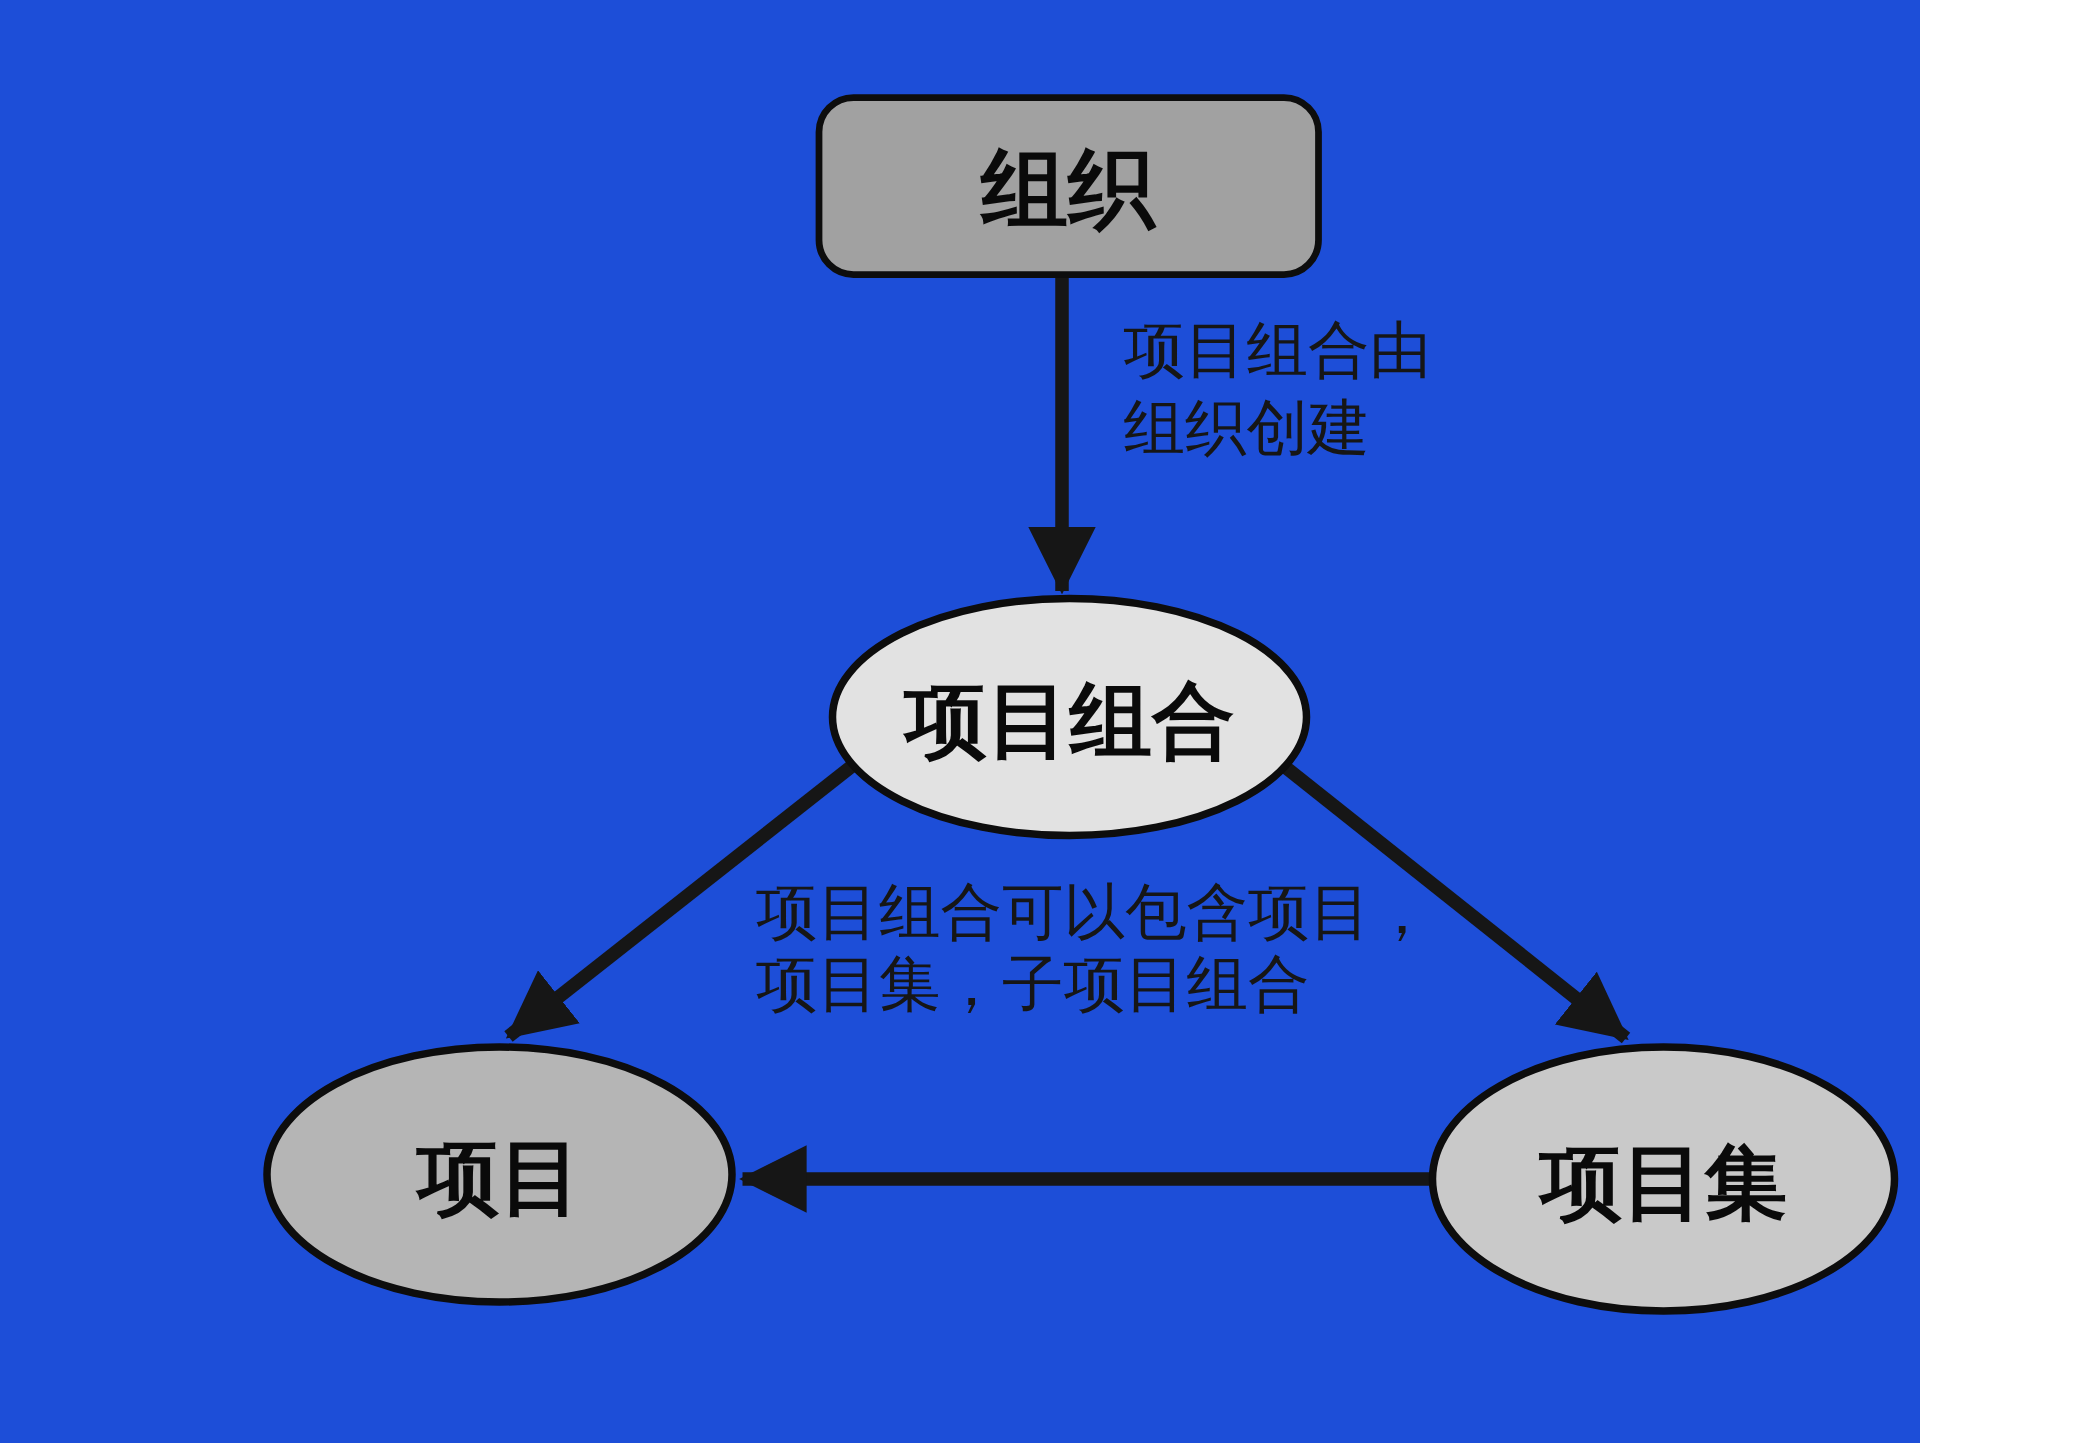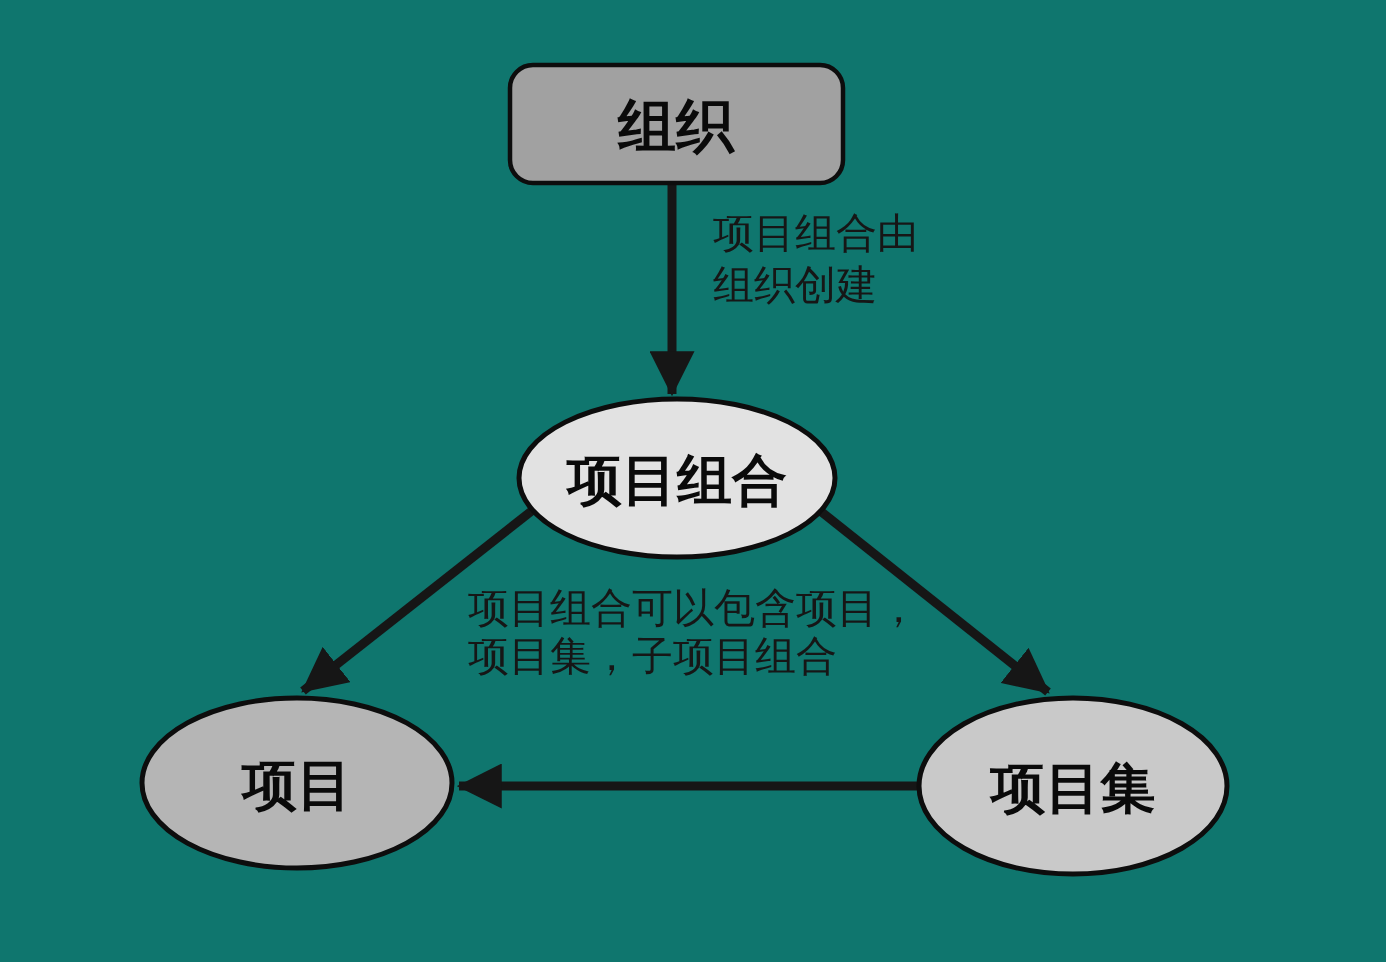--- a/index.html
+++ b/index.html
@@ -6,23 +6,24 @@
     margin: 0;
     padding: 0;
     background: #ffffff;
     width: 1386px;
     height: 962px;
     overflow: hidden;
     font-family: "DejaVu Sans", "Liberation Sans", sans-serif;
   }
   .canvas {
     position: relative;
-    width: 1386px;
+    width: 1244px;
     height: 962px;
-    background: #0f766e;
+    background: #1d4ed8;
+    padding-left: 36px;
   }
   svg { display: block; }
   .edge {
     fill: none;
     stroke: #161616;
     stroke-width: 9;
   }
   .node-shape {
     stroke: #0d0d0d;
   }

